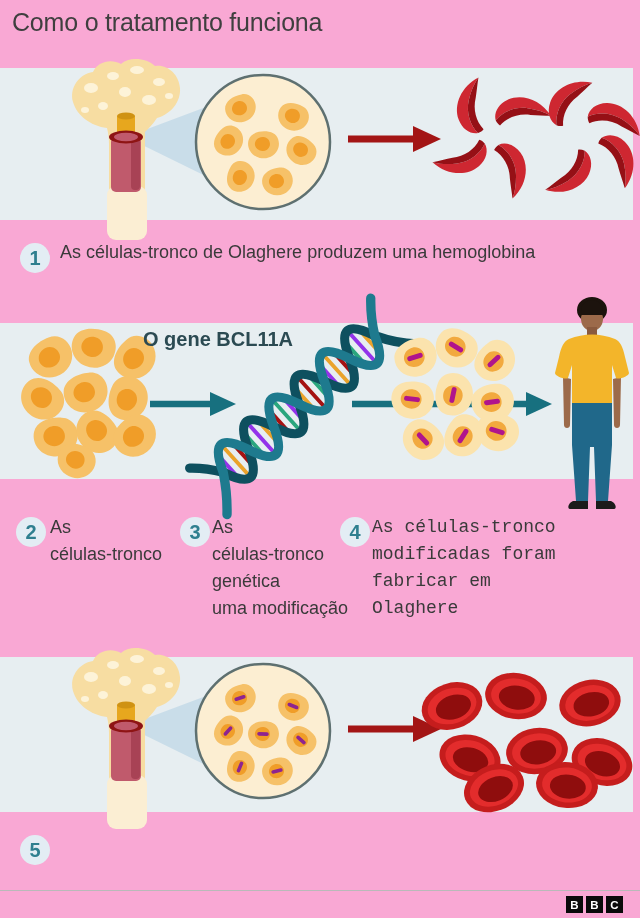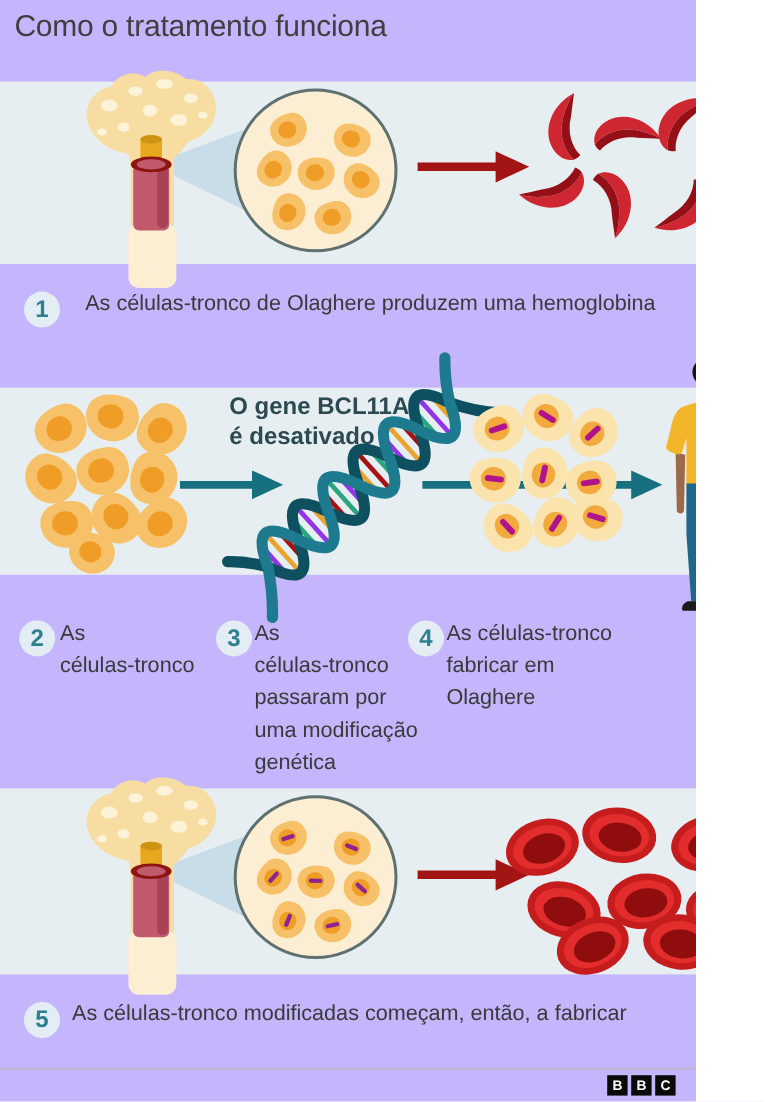--- a/index.html
+++ b/index.html
@@ -1,36 +1,36 @@
 <!DOCTYPE html>
 <html><head>
 <meta charset="utf-8">
 <style>
   html,body{margin:0;padding:0;background:#fff;}
-  #app{position:relative;width:580px;height:918px;background:#c4b5fd;
+  #app{position:relative;width:640px;height:918px;background:#f9a8d4;
        font-family:"Liberation Sans",sans-serif;overflow:hidden;}
   .title{position:absolute;left:12px;top:8px;font-size:25px;font-weight:400;
          color:#3f3f3f;letter-spacing:-0.2px;}
   .panel{position:absolute;left:0;width:633px;background:#e7eef1;}
   #p1{top:68px;height:152px;}
   #p2{top:323px;height:156px;}
   #p3{top:657px;height:155px;}
   #art{position:absolute;left:0;top:0;width:640px;height:918px;overflow:visible;}
   .badge{position:absolute;width:30px;height:30px;border-radius:50%;
          background:#e3edf4;color:#2f7f8f;font-size:20px;font-weight:600;
          display:flex;align-items:center;justify-content:center;}
   #b1{left:20px;top:243px;} #b2{left:16px;top:517px;} #b3{left:180px;top:517px;}
   #b4{left:340px;top:517px;} #b5{left:20px;top:835px;}
   .steptext{position:absolute;font-size:18px;line-height:27px;color:#3a3a3a;}
   .steptext div{white-space:nowrap;}
-  #s1{left:71px;top:239px;} #s2{left:50px;top:514px;} #s3{left:212px;top:514px;}
-  #s4{left:372px;top:514px;} #s5{left:60px;top:831px;}
+  #s1{left:60px;top:239px;} #s2{left:50px;top:514px;} #s3{left:212px;top:514px;}
+  #s4{left:372px;top:514px;font-family:Liberation Mono, monospace;} #s5{left:60px;top:831px;}
   .gene{position:absolute;left:143px;top:327px;font-size:20px;line-height:25px;
         font-weight:600;color:#2b4a52;}
-  .gene div{white-space:nowrap;margin-left:48px;}
+  .gene div{white-space:nowrap;}
   .divider{position:absolute;left:0;top:890px;width:640px;height:1px;background:#b9b9b9;}
   .bbc{position:absolute;top:896px;right:17px;display:flex;gap:3px;}
   .bbc span{width:17px;height:17px;background:#0a0a0a;color:#ffffff;font-weight:700;
             font-size:11.5px;display:flex;align-items:center;justify-content:center;}
 </style>
 </head>
 <body>
 
 <div id="app">
 
@@ -220,36 +220,34 @@
   <div class="steptext" id="s1">
       <div>As células-tronco de Olaghere produzem uma hemoglobina</div>
     </div>
   <div class="steptext" id="s2">
       <div>As</div>
       <div>células-tronco</div>
     </div>
   <div class="steptext" id="s3">
       <div>As</div>
       <div>células-tronco</div>
-      <div>passaram por</div>
+      <div>genética</div>
       <div>uma modificação</div>
-      <div>genética</div>
     </div>
   <div class="steptext" id="s4">
       <div>As células-tronco</div>
+      <div>modificadas foram</div>
       <div>fabricar em</div>
       <div>Olaghere</div>
     </div>
   <div class="steptext" id="s5">
-      <div>As células-tronco modificadas começam, então, a fabricar</div>
     </div>
 
   <div class="gene">
       <div>O gene BCL11A</div>
-      <div>é desativado</div>
     </div>
 
   <div class="divider"></div>
 
   <div class="bbc">
     <span>B</span>
     <span>B</span>
     <span>C</span>
   </div>
 

